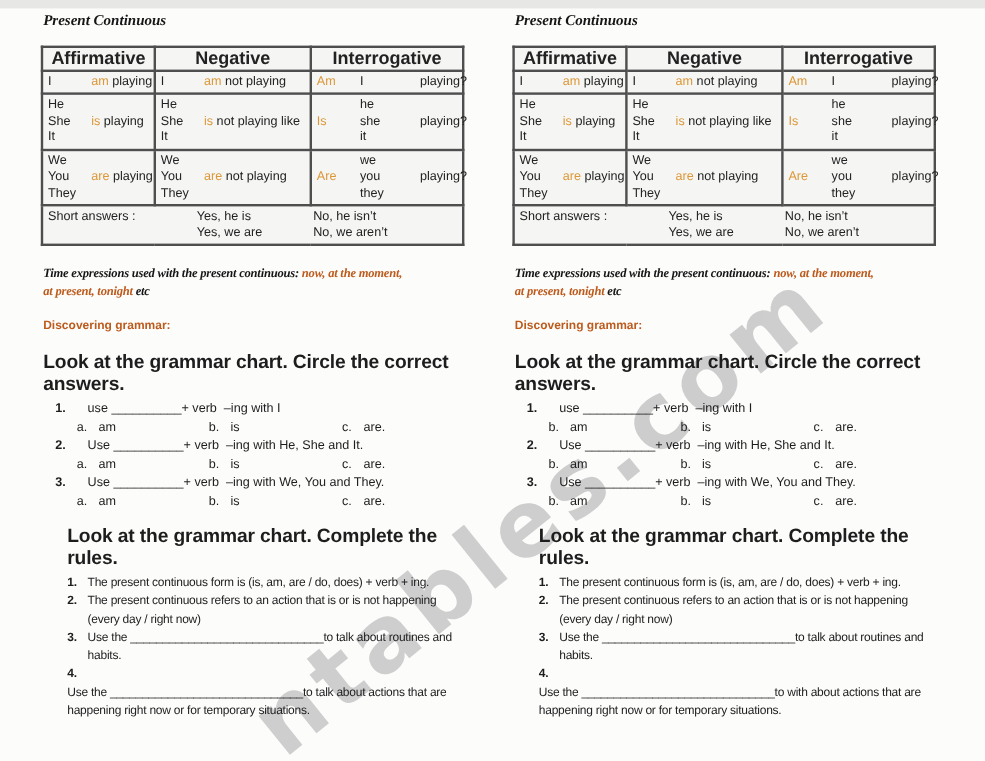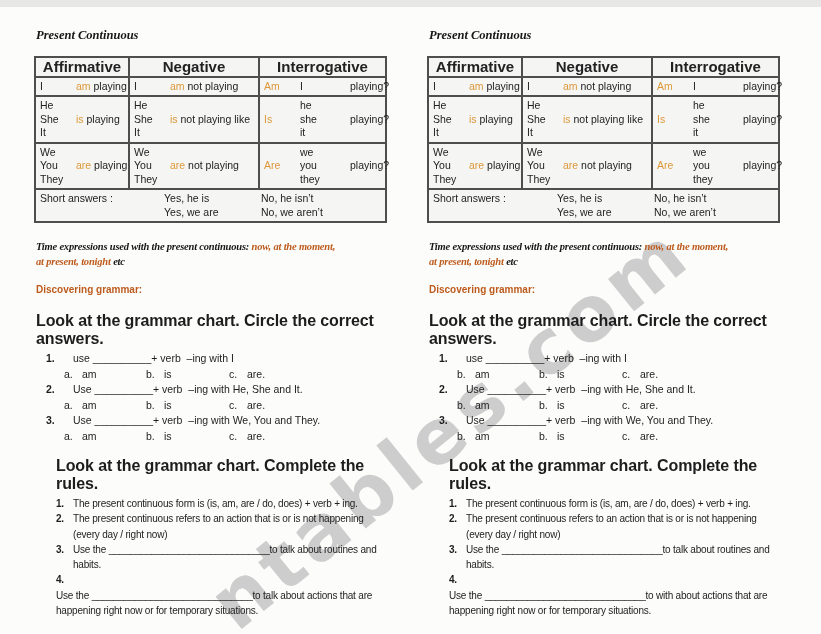--- a/index.html
+++ b/index.html
@@ -18,21 +18,21 @@
   
   .watermark {
     position:absolute; left:248px; top:558px; z-index:0;
     font-family:"DejaVu Sans", sans-serif;
     font-weight:bold; font-size:76px; letter-spacing:6px;
     color:#c9c9c9; opacity:.9; white-space:nowrap;
     transform:rotate(-39deg); transform-origin:0 100%;
   }
   
   .col {
-    position:absolute; top:22px; width:354px; z-index:1;
+    position:absolute; top:4px; width:354px; z-index:1;
   }
   .col-left  { left:34px; }
   .col-right { left:427px; }
   .title {
     font-family:"Liberation Serif", serif;
     font-style:italic; font-weight:bold; font-size:12.5px;
     margin:6px 0 0 2px; color:#161616;
   }
   
   table.grammar {
@@ -72,21 +72,21 @@
   }
   .sec-head {
     margin:17px 0 3px 2px; font-weight:bold; font-size:16px;
     letter-spacing:-0.1px;
   }
   .qline { padding-left:12px; line-height:15.5px; font-size:10.5px; }
   .qnum  { display:inline-block; width:27px; font-weight:bold; }
   .qtext { white-space:pre; }
   .opts  {
     display:grid; grid-template-columns:82px 83px auto;
-    padding-left:30px; line-height:15.5px; font-size:10.5px;
+    padding-left:30px; line-height:15.5px; font-size:10.5px;gap:28px;
   }
   .opt-l { display:inline-block; width:18px; }
   
   .rules { margin-top:13px; }
   .rules .sec-head { margin:0 0 3px 22px; }
   .ritem { padding-left:22px; line-height:15.3px; font-size:10px; letter-spacing:-0.2px; }
   .rnum  { display:inline-block; width:17px; font-weight:bold; vertical-align:top; }
   .rtext { display:inline-block; white-space:pre; font-weight:normal; vertical-align:top; }
 </style>
 </head>

